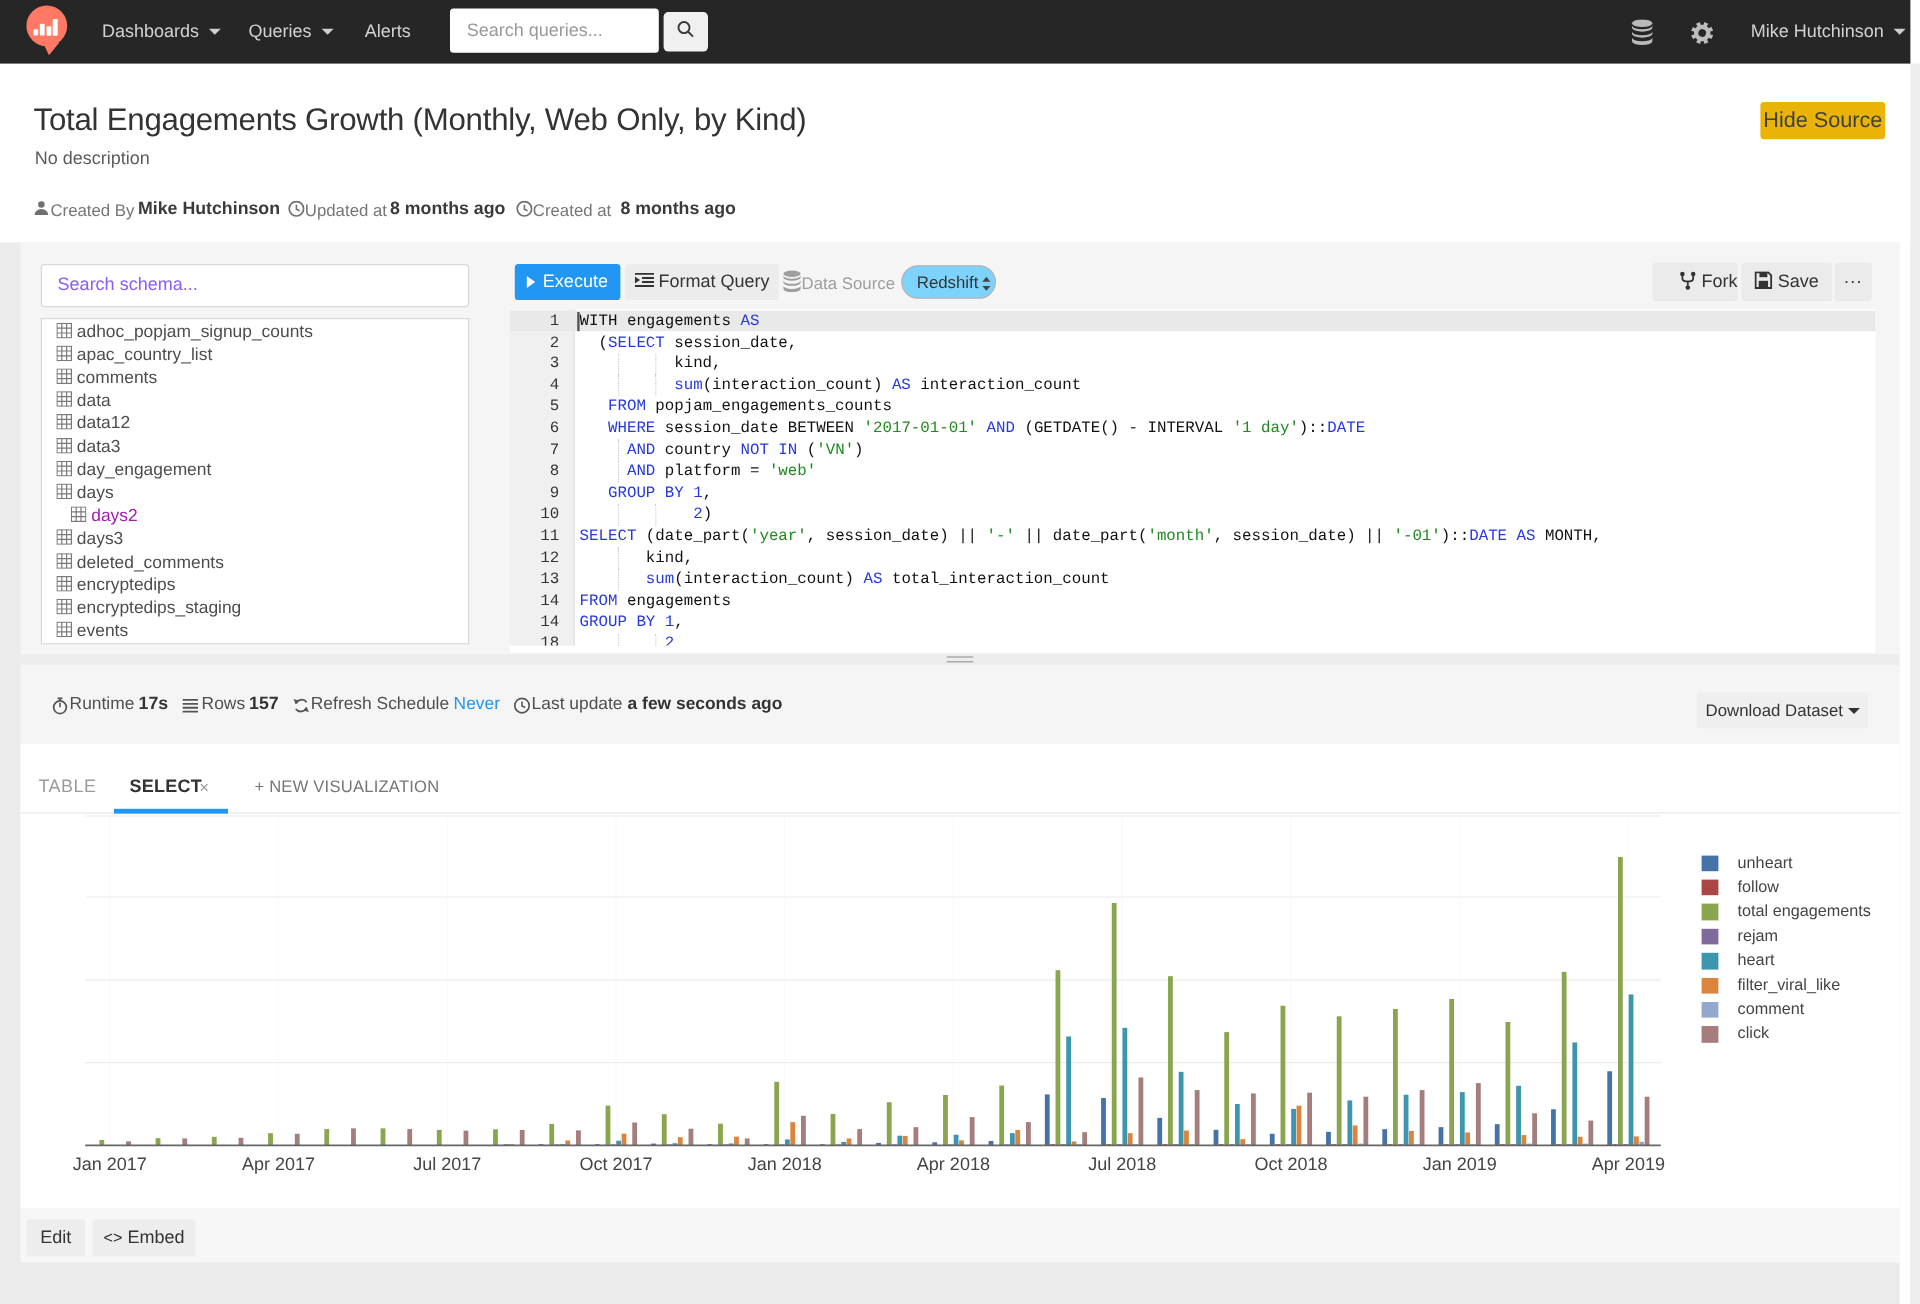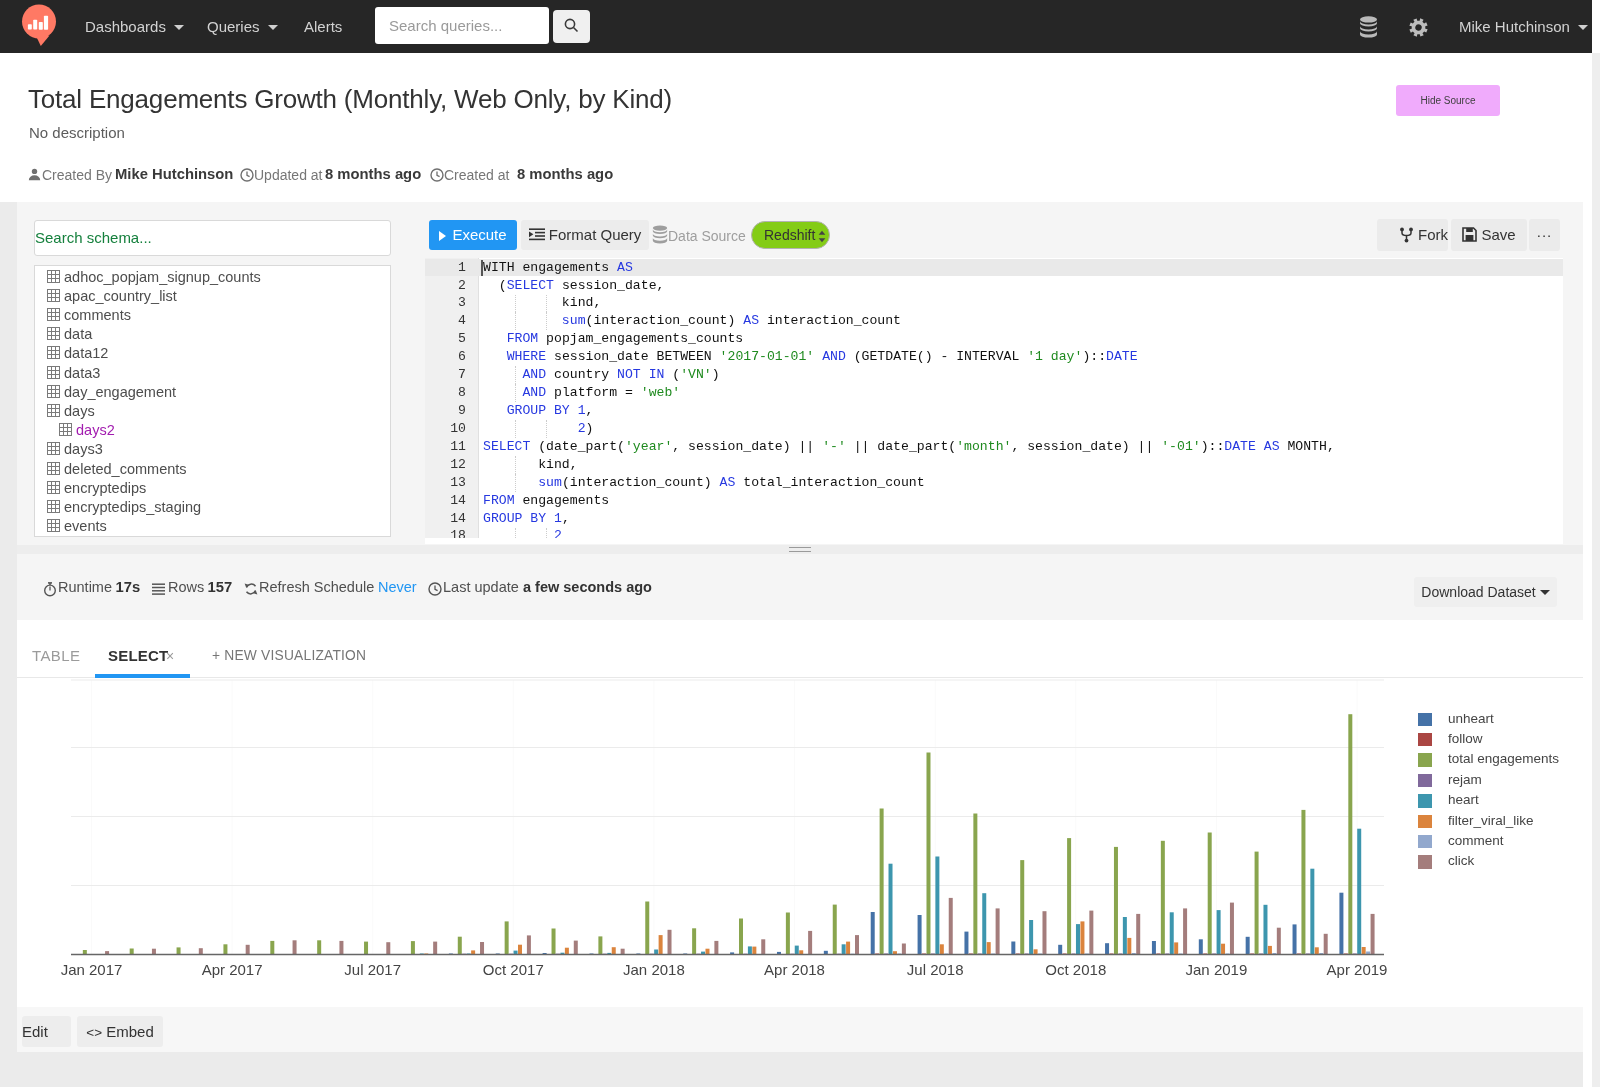--- a/index.html
+++ b/index.html
@@ -52,22 +52,22 @@
       <path d="M7 3.6 L7 7.3 L9.6 8.6" fill="none" stroke="#6f6f6f" stroke-width="1.3"></path>
     </svg></div>
 <div style="position:absolute;top:166.5px;font-size:14px;color:#767676;white-space:nowrap;left:254px">Updated at</div>
 <div style="position:absolute;top:165.5px;font-size:14.8px;font-weight:700;color:#3a3a3a;white-space:nowrap;left:325px">8 months ago</div>
 <div class="abs" style="left:430px;top:166px"><svg width="14" height="14" viewBox="0 0 14 14" style="vertical-align:-2px">
       <circle cx="7" cy="7" r="6" fill="none" stroke="#6f6f6f" stroke-width="1.4"></circle>
       <path d="M7 3.6 L7 7.3 L9.6 8.6" fill="none" stroke="#6f6f6f" stroke-width="1.3"></path>
     </svg></div>
 <div style="position:absolute;top:166.5px;font-size:14px;color:#767676;white-space:nowrap;left:444px">Created at</div>
 <div style="position:absolute;top:165.5px;font-size:14.8px;font-weight:700;color:#3a3a3a;white-space:nowrap;left:517px">8 months ago</div>
-<div class="abs" style="left:1396px;top:85px;width:104px;height:31px;background:#f0abfc;border-radius:3px;text-align:center;line-height:31px;font-size:10px;color:#404040">Hide Source</div>
-<div style="position:absolute;left:34px;top:220px;width:357px;height:36px;background:#fff;border:1px solid #d9d9d9;border-radius:3px;box-sizing:border-box;line-height:34px;color:#15803d;font-size:15px">Search schema...</div>
+<div class="abs" style="left:1467px;top:85px;width:104px;height:31px;background:#eab308;border-radius:3px;text-align:center;line-height:31px;font-size:18px;color:#404040">Hide Source</div>
+<div style="position:absolute;left:34px;top:220px;width:357px;height:36px;background:#fff;border:1px solid #d9d9d9;border-radius:3px;box-sizing:border-box;line-height:34px;padding-left:13px;color:#8b5cf6;font-size:15px">Search schema...</div>
 <div style="position:absolute;left:34px;top:265px;width:357px;height:272px;background:#fff;border:1px solid #d9d9d9;box-sizing:border-box;overflow:hidden">
     <div style="position:absolute;left:12px;top:1.5px;height:19.2px;line-height:19.2px;font-size:14.5px;color:#4d4d4d;white-space:nowrap"><svg width="13" height="13" viewBox="0 0 13 13" style="vertical-align:-1px">
         <g fill="none" stroke="#7a7a7a" stroke-width="1">
           <rect x="0.5" y="0.5" width="12" height="12"></rect>
           <line x1="0.5" y1="4.5" x2="12.5" y2="4.5"></line>
           <line x1="0.5" y1="8.5" x2="12.5" y2="8.5"></line>
           <line x1="4.5" y1="0.5" x2="4.5" y2="12.5"></line>
           <line x1="8.5" y1="0.5" x2="8.5" y2="12.5"></line>
         </g>
       </svg>&nbsp;adhoc_popjam_signup_counts</div>
@@ -201,21 +201,21 @@
     </svg> Format Query</div>
 <div class="abs" style="left:652px;top:225px"><svg width="16" height="19" viewBox="0 0 19 22">
       <g fill="#9e9e9e">
         <ellipse cx="9.5" cy="3.4" rx="8.5" ry="3.2"></ellipse>
         <path d="M1 5.2 A 8.5 3.2 0 0 0 18 5.2 L18 7.2 A 8.5 3.2 0 0 1 1 7.2 Z"></path>
         <path d="M1 10.2 A 8.5 3.2 0 0 0 18 10.2 L18 12.2 A 8.5 3.2 0 0 1 1 12.2 Z"></path>
         <path d="M1 15.2 A 8.5 3.2 0 0 0 18 15.2 L18 18.4 A 8.5 3.2 0 0 1 1 18.4 Z"></path>
       </g>
     </svg></div>
 <div class="abs" style="left:668px;top:228px;font-size:14px;color:#9e9e9e">Data Source</div>
-<div class="abs" style="left:751px;top:221px;width:79px;height:28px;background:#84cc16;border:1px solid #b3b3b3;border-radius:14px;box-sizing:border-box;line-height:26px;padding-left:12px;font-size:14px;color:#333;white-space:nowrap">Redshift <svg width="8" height="13" viewBox="0 0 9 14" style="vertical-align:-3px">
+<div class="abs" style="left:751px;top:221px;width:79px;height:28px;background:#7dd3fc;border:1px solid #b3b3b3;border-radius:14px;box-sizing:border-box;line-height:26px;padding-left:12px;font-size:14px;color:#333;white-space:nowrap">Redshift <svg width="8" height="13" viewBox="0 0 9 14" style="vertical-align:-3px">
       <path d="M4.5 0.5 L8.3 5 L0.7 5 Z" fill="#444"></path>
       <path d="M4.5 13.5 L8.3 9 L0.7 9 Z" fill="#444"></path>
     </svg></div>
 <div class="abs" style="left:1377px;top:219px;width:71px;height:32px;background:#ebebeb;border-radius:3px;text-align:right;line-height:32px;font-size:15px;color:#333"><svg width="15" height="16" viewBox="0 0 15 16" style="vertical-align:-3px">
       <g fill="none" stroke="#333" stroke-width="1.5">
         <path d="M3 3 L3 6 C3 8 5 8.5 7.5 8.5 C10 8.5 12 8 12 6 L12 3"></path>
         <line x1="7.5" y1="8.5" x2="7.5" y2="12"></line>
       </g>
       <g fill="#333">
         <circle cx="3" cy="2.4" r="1.9"></circle>
@@ -505,13 +505,13 @@
 <div style="position:absolute;left:1418px;top:773.7px;width:13.5px;height:13.5px;background:#80699B"></div>
 <div style="position:absolute;left:1448px;top:771.7px;font-size:13.5px;color:#444">rejam</div>
 <div style="position:absolute;left:1418px;top:794.1px;width:13.5px;height:13.5px;background:#3D96AE"></div>
 <div style="position:absolute;left:1448px;top:792.1px;font-size:13.5px;color:#444">heart</div>
 <div style="position:absolute;left:1418px;top:814.5px;width:13.5px;height:13.5px;background:#DB843D"></div>
 <div style="position:absolute;left:1448px;top:812.5px;font-size:13.5px;color:#444">filter_viral_like</div>
 <div style="position:absolute;left:1418px;top:834.9px;width:13.5px;height:13.5px;background:#92A8CD"></div>
 <div style="position:absolute;left:1448px;top:832.9px;font-size:13.5px;color:#444">comment</div>
 <div style="position:absolute;left:1418px;top:855.3px;width:13.5px;height:13.5px;background:#A47D7C"></div>
 <div style="position:absolute;left:1448px;top:853.3px;font-size:13.5px;color:#444">click</div>
-<div class="abs" style="left:22px;top:1016px;width:49px;height:31px;background:#ededed;border-radius:3px;text-align:left;line-height:31px;font-size:15px;color:#333">Edit</div>
+<div class="abs" style="left:22px;top:1016px;width:49px;height:31px;background:#ededed;border-radius:3px;text-align:center;line-height:31px;font-size:15px;color:#333">Edit</div>
 <div class="abs" style="left:77px;top:1016px;width:86px;height:31px;background:#ededed;border-radius:3px;text-align:center;line-height:31px;font-size:15px;color:#333"><span style="font-size:13.5px">&lt;&gt;</span> Embed</div>
 </body></html>

